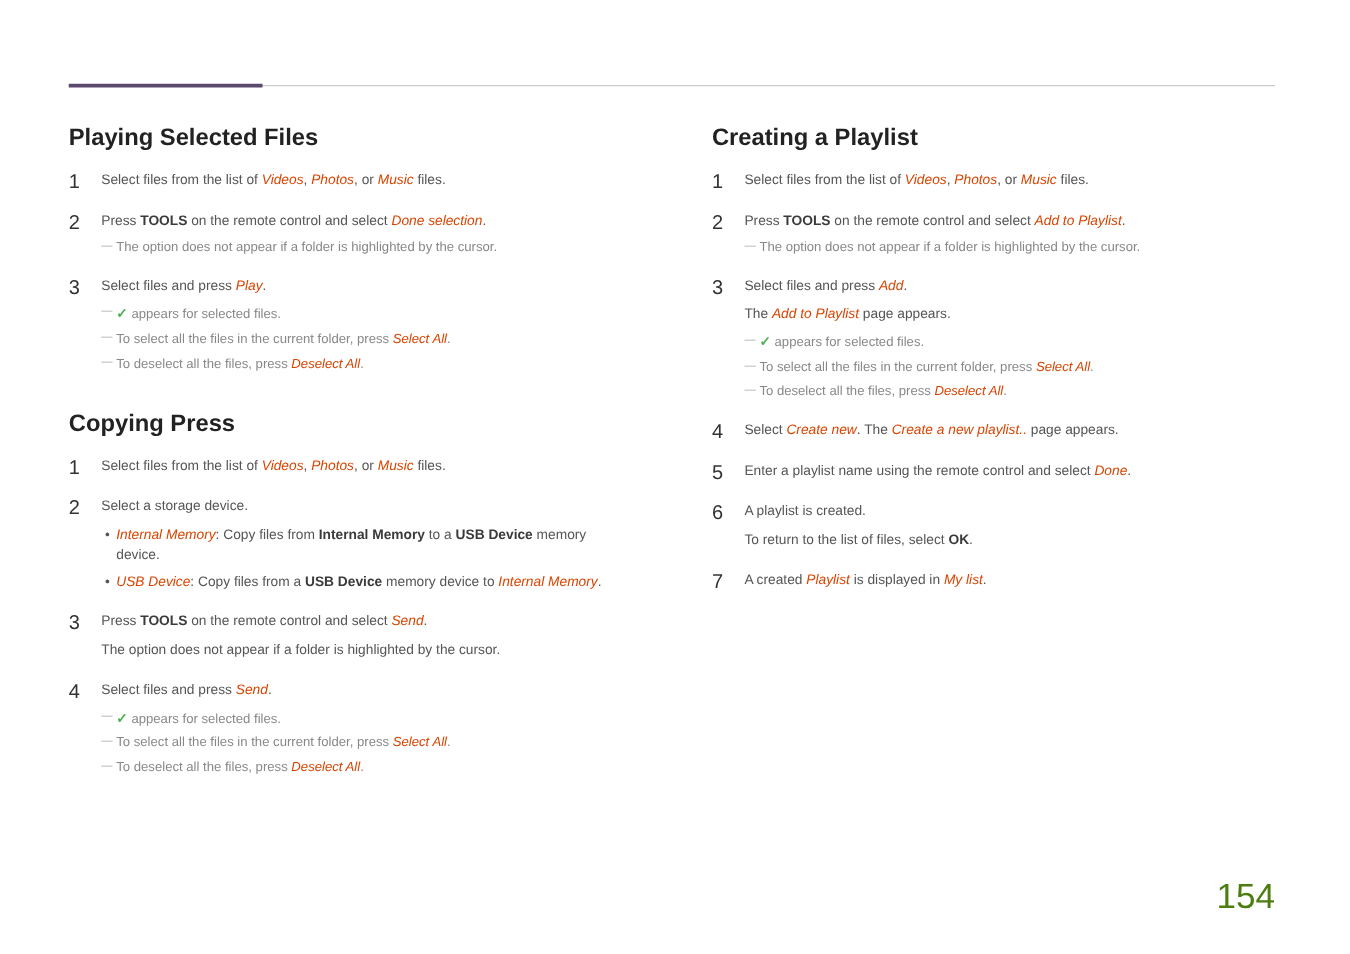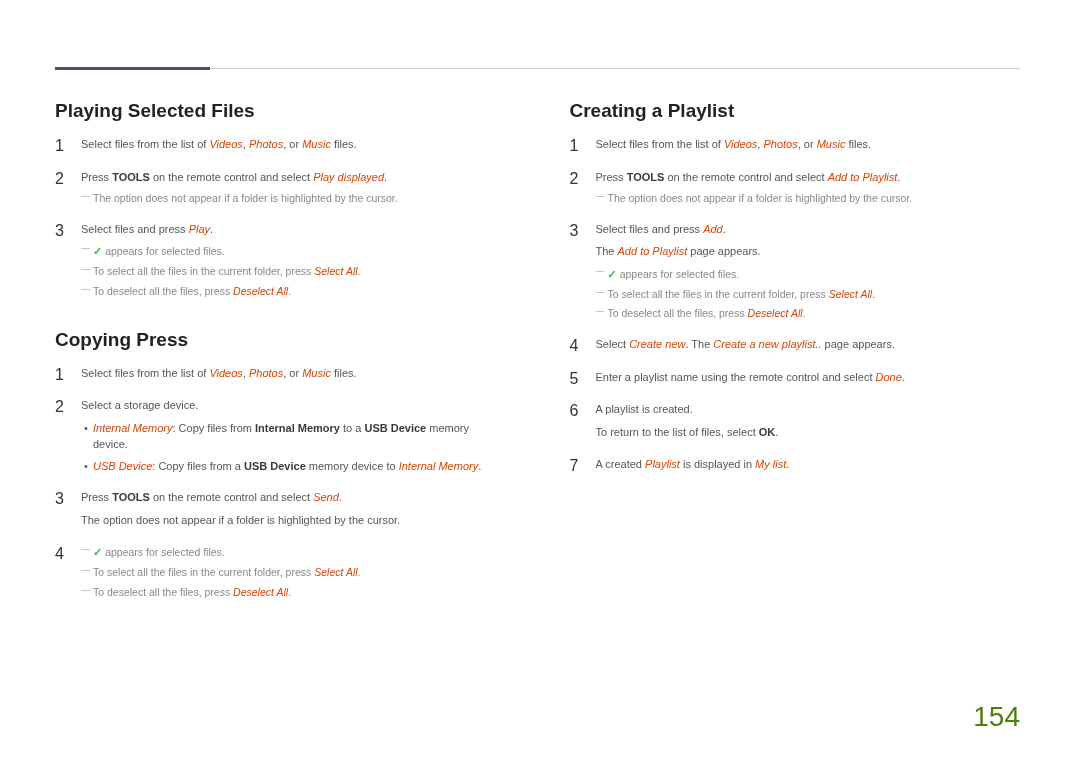--- a/index.html
+++ b/index.html
@@ -116,21 +116,21 @@
     <div>
         <div class="step">
           <div class="num">1</div>
           <div class="body">
             <p><span>Select files from the list of </span><span class="hl">Videos</span><span>, </span><span class="hl">Photos</span><span>, or </span><span class="hl">Music</span><span> files.</span></p>
           </div>
         </div>
         <div class="step">
           <div class="num">2</div>
           <div class="body">
-            <p><span>Press </span><span class="b">TOOLS</span><span> on the remote control and select </span><span class="hl">Play displayed</span><span>.</span></p>
+            <p><span>Press </span><span class="b">TOOLS</span><span> on the remote control and select </span><span class="hl">Done selection</span><span>.</span></p>
             <div class="note"><span>The option does not appear if a folder is highlighted by the cursor.</span></div>
           </div>
         </div>
         <div class="step">
           <div class="num">3</div>
           <div class="body">
             <p><span>Select files and press </span><span class="hl">Play</span><span>.</span></p>
             <div class="note"><span class="check">✓</span><span> appears for selected files.</span></div>
             <div class="note"><span>To select all the files in the current folder, press </span><span class="hl">Select All</span><span>.</span></div>
             <div class="note"><span>To deselect all the files, press </span><span class="hl">Deselect All</span><span>.</span></div>
@@ -157,20 +157,21 @@
         <div class="step">
           <div class="num">3</div>
           <div class="body">
             <p><span>Press </span><span class="b">TOOLS</span><span> on the remote control and select </span><span class="hl">Send</span><span>.</span></p>
             <p><span>The option does not appear if a folder is highlighted by the cursor.</span></p>
           </div>
         </div>
         <div class="step">
           <div class="num">4</div>
           <div class="body">
+            <p><span>Select files and press </span><span class="hl">Send</span><span>.</span></p>
             <div class="note"><span class="check">✓</span><span> appears for selected files.</span></div>
             <div class="note"><span>To select all the files in the current folder, press </span><span class="hl">Select All</span><span>.</span></div>
             <div class="note"><span>To deselect all the files, press </span><span class="hl">Deselect All</span><span>.</span></div>
           </div>
         </div>
       </div>
   </div>
 
   <div class="col">
     <h2>Creating a Playlist</h2>

